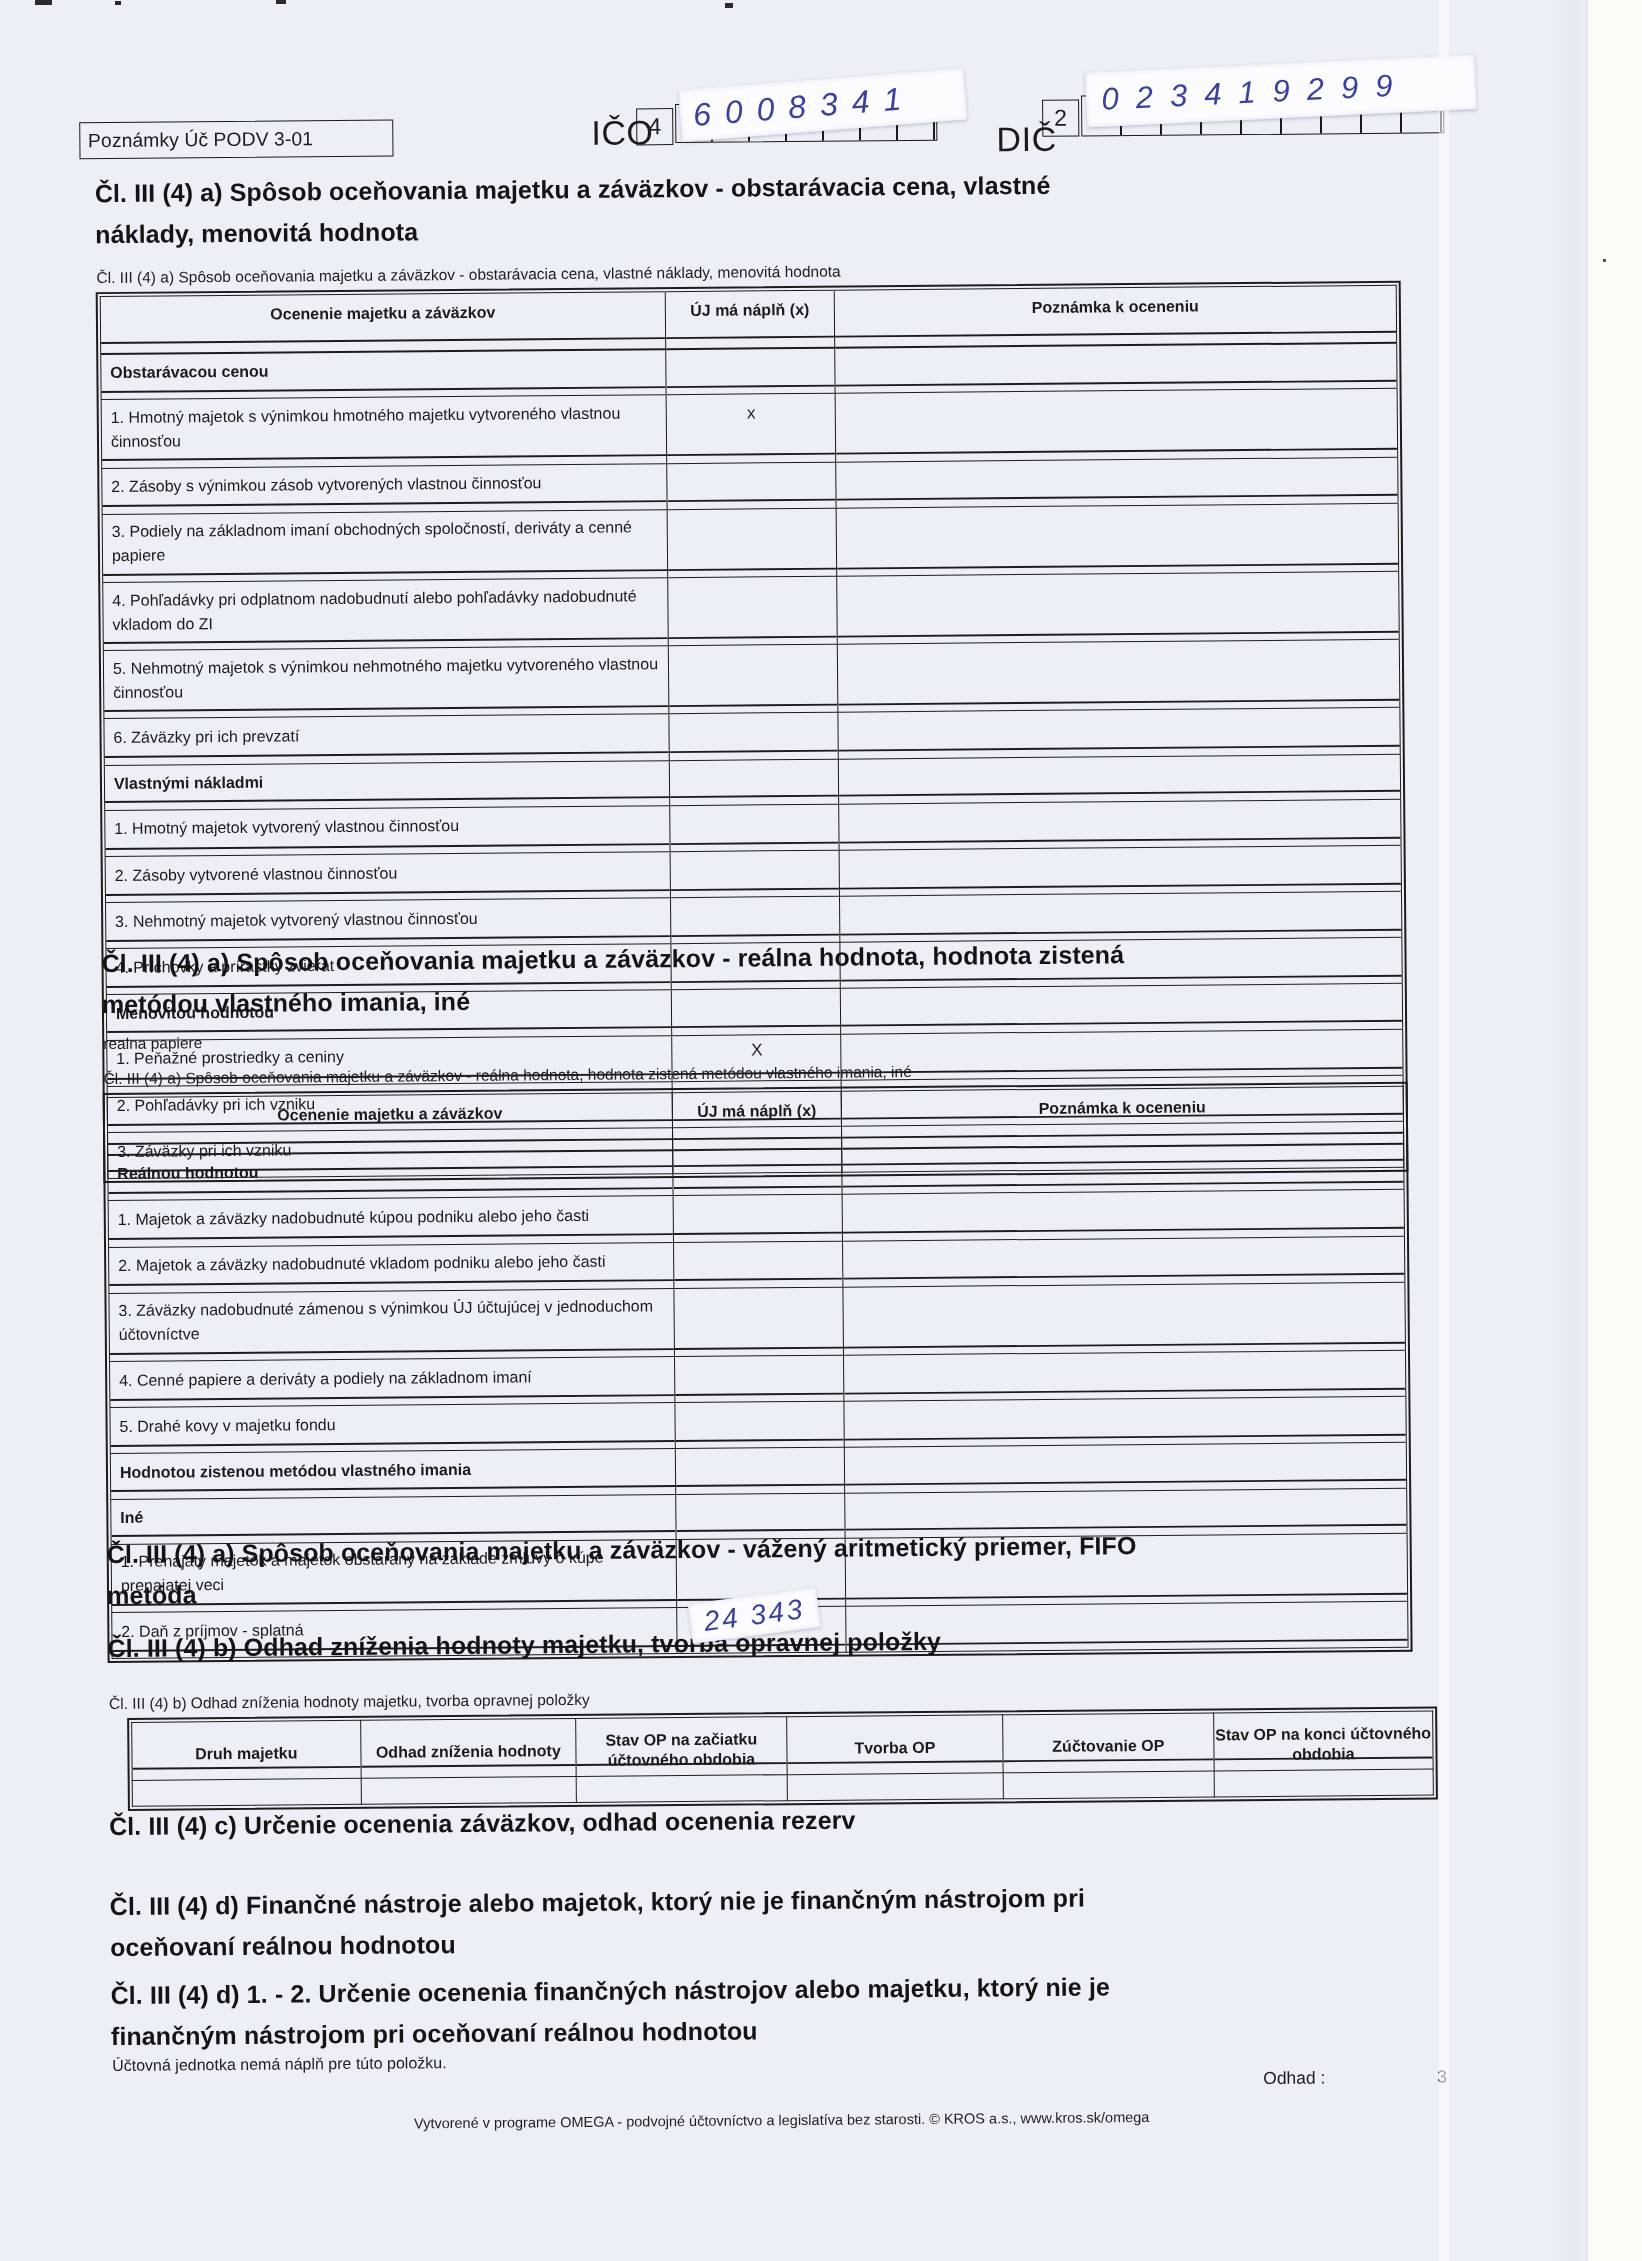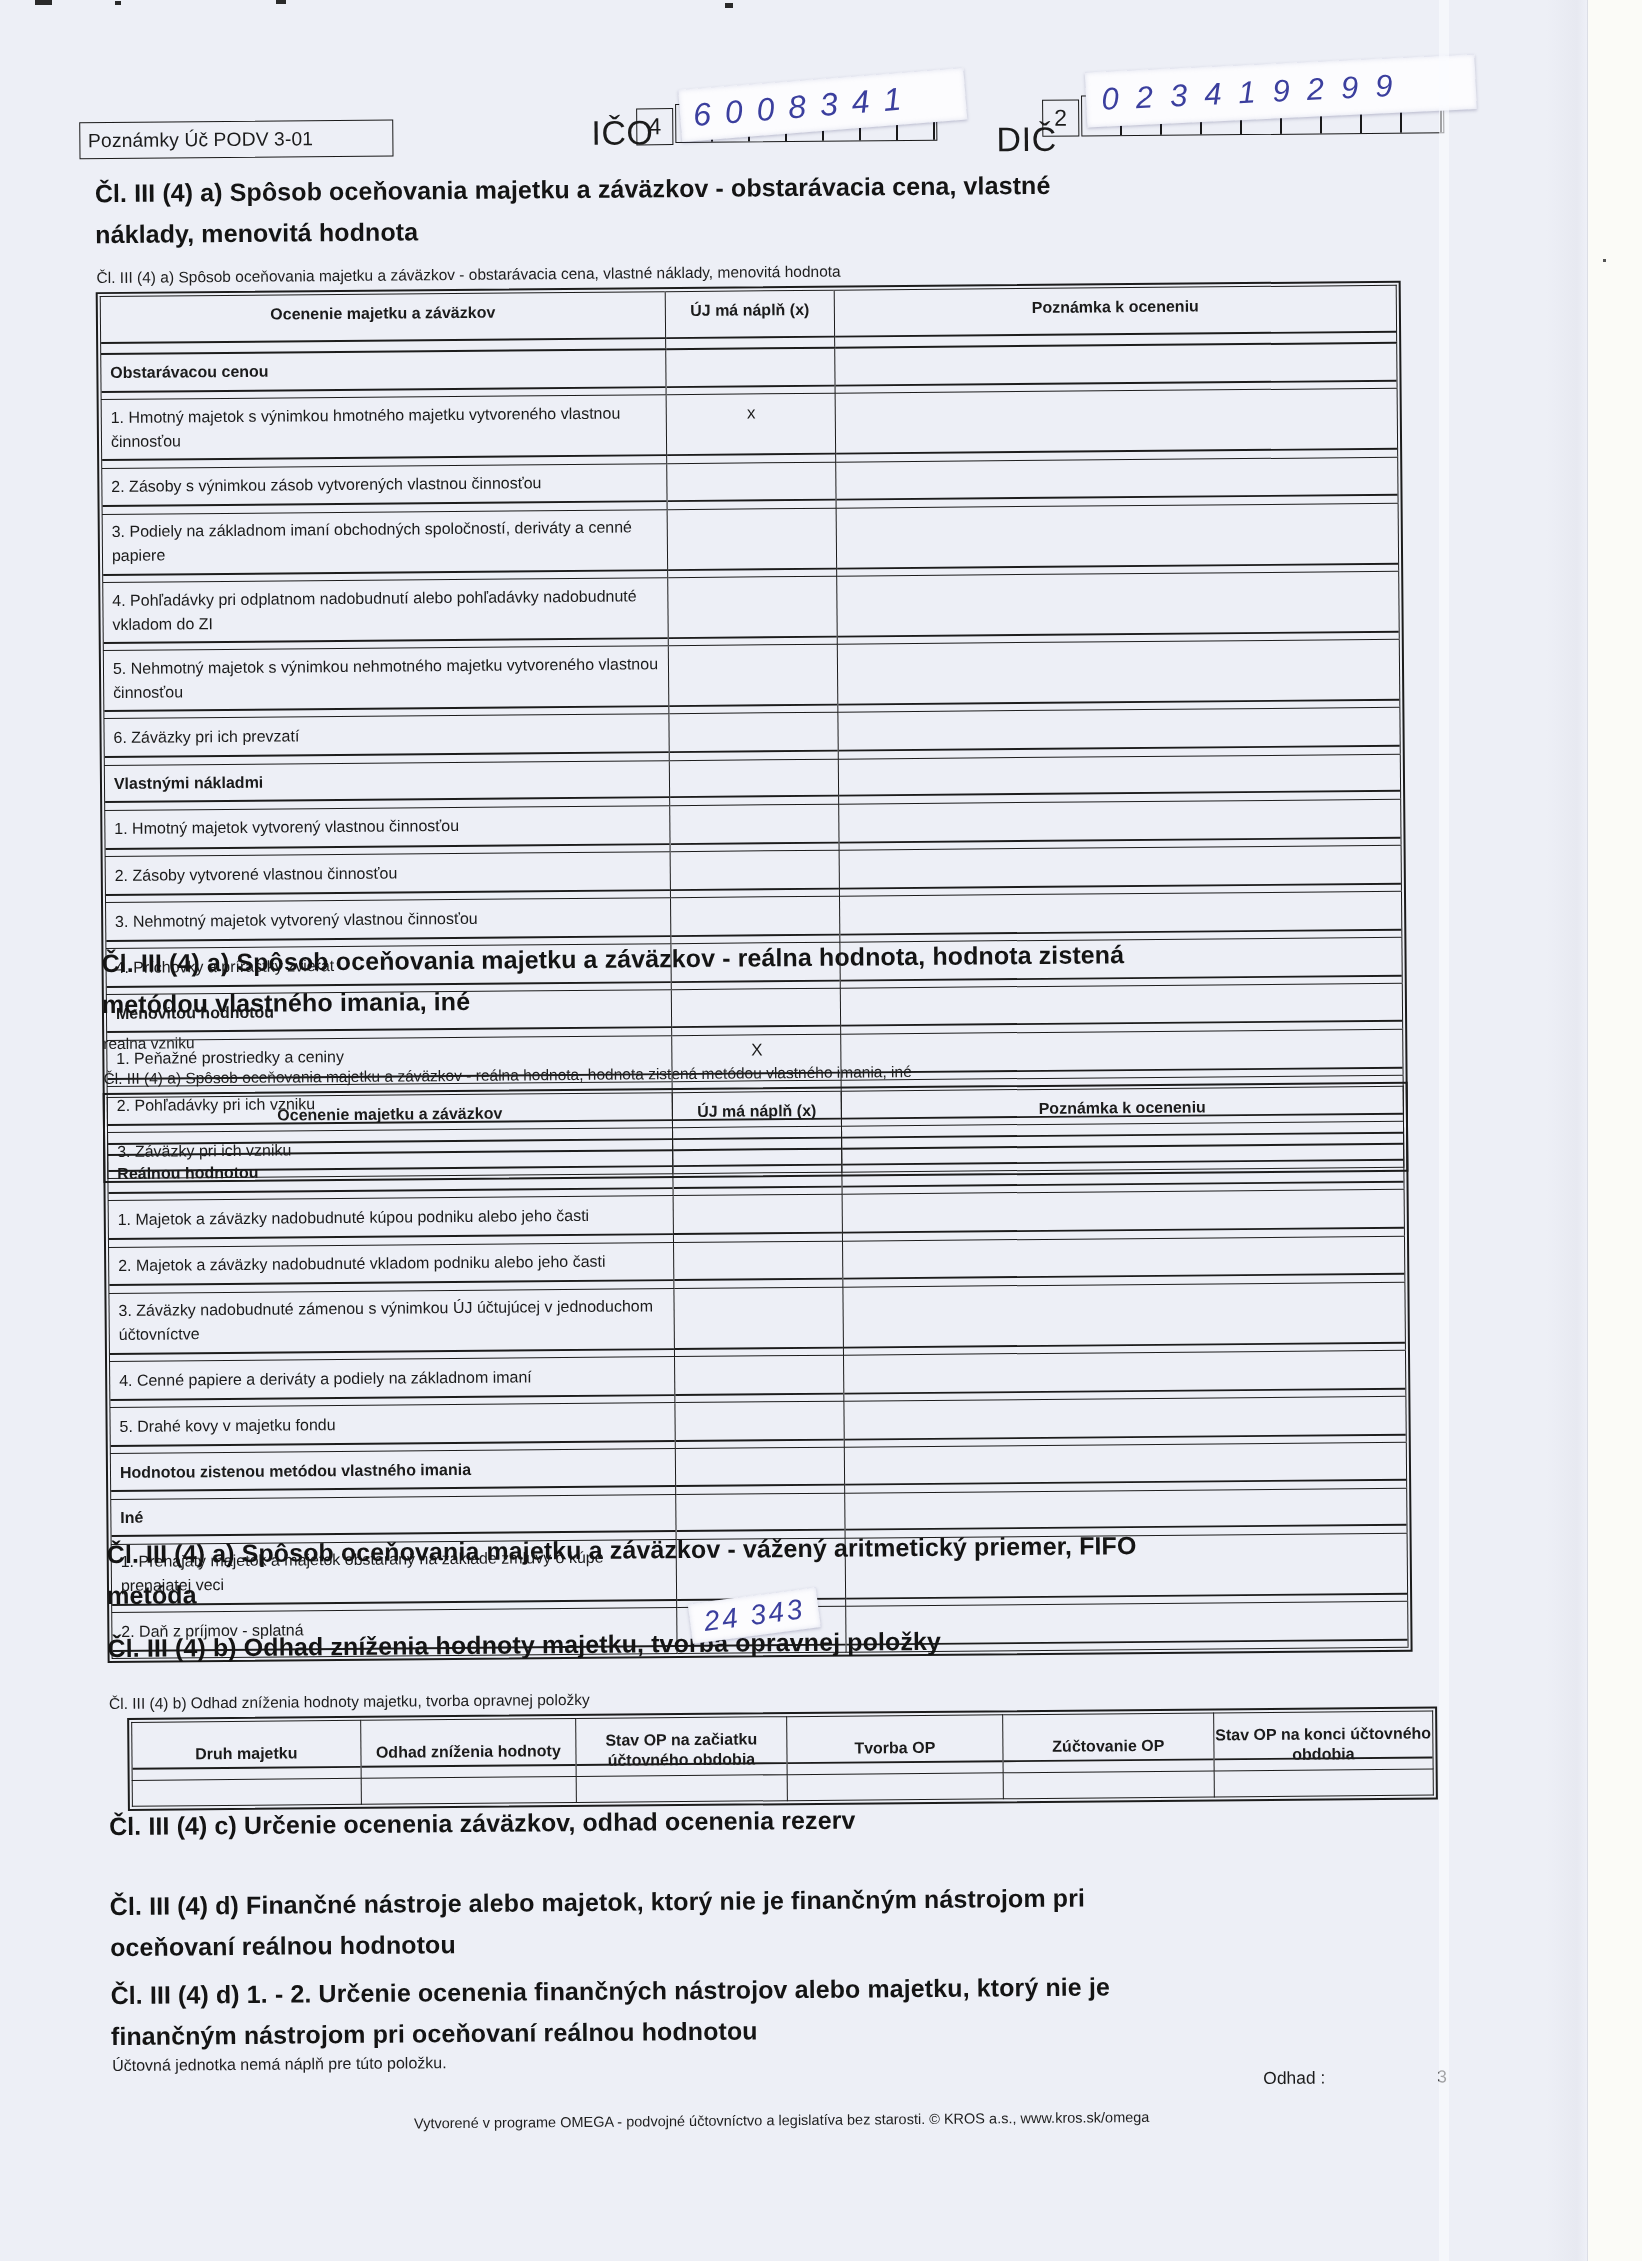--- a/index.html
+++ b/index.html
@@ -229,21 +229,21 @@
             <td class="c-note"></td>
           </tr>
         </tbody>
     </table>
   </div>
 
   <div class="abs heading" style="left:103px;top:941px;width:1185px;">
     <div>Čl. III (4) a) Spôsob oceňovania majetku a záväzkov - reálna hodnota, hodnota zistená</div>
     <div>metódou vlastného imania, iné</div>
   </div>
-  <div class="abs small-note" style="left:104px;top:1033px;">realna vzniku</div>
+  <div class="abs small-note" style="left:104px;top:1033px;">realna papiere</div>
   <div class="abs caption" style="left:104px;top:1068px;">Čl. III (4) a) Spôsob oceňovania majetku a záväzkov - reálna hodnota, hodnota zistená metódou vlastného imania, iné</div>
 
   <div class="abs tblwrap" style="left:103px;top:1091px;">
     <table class="tbl" style="width:1296px;">
       <colgroup>
           <col style="width:565px">
           <col style="width:169px">
           <col style="width:562px">
         </colgroup>
       <thead>

